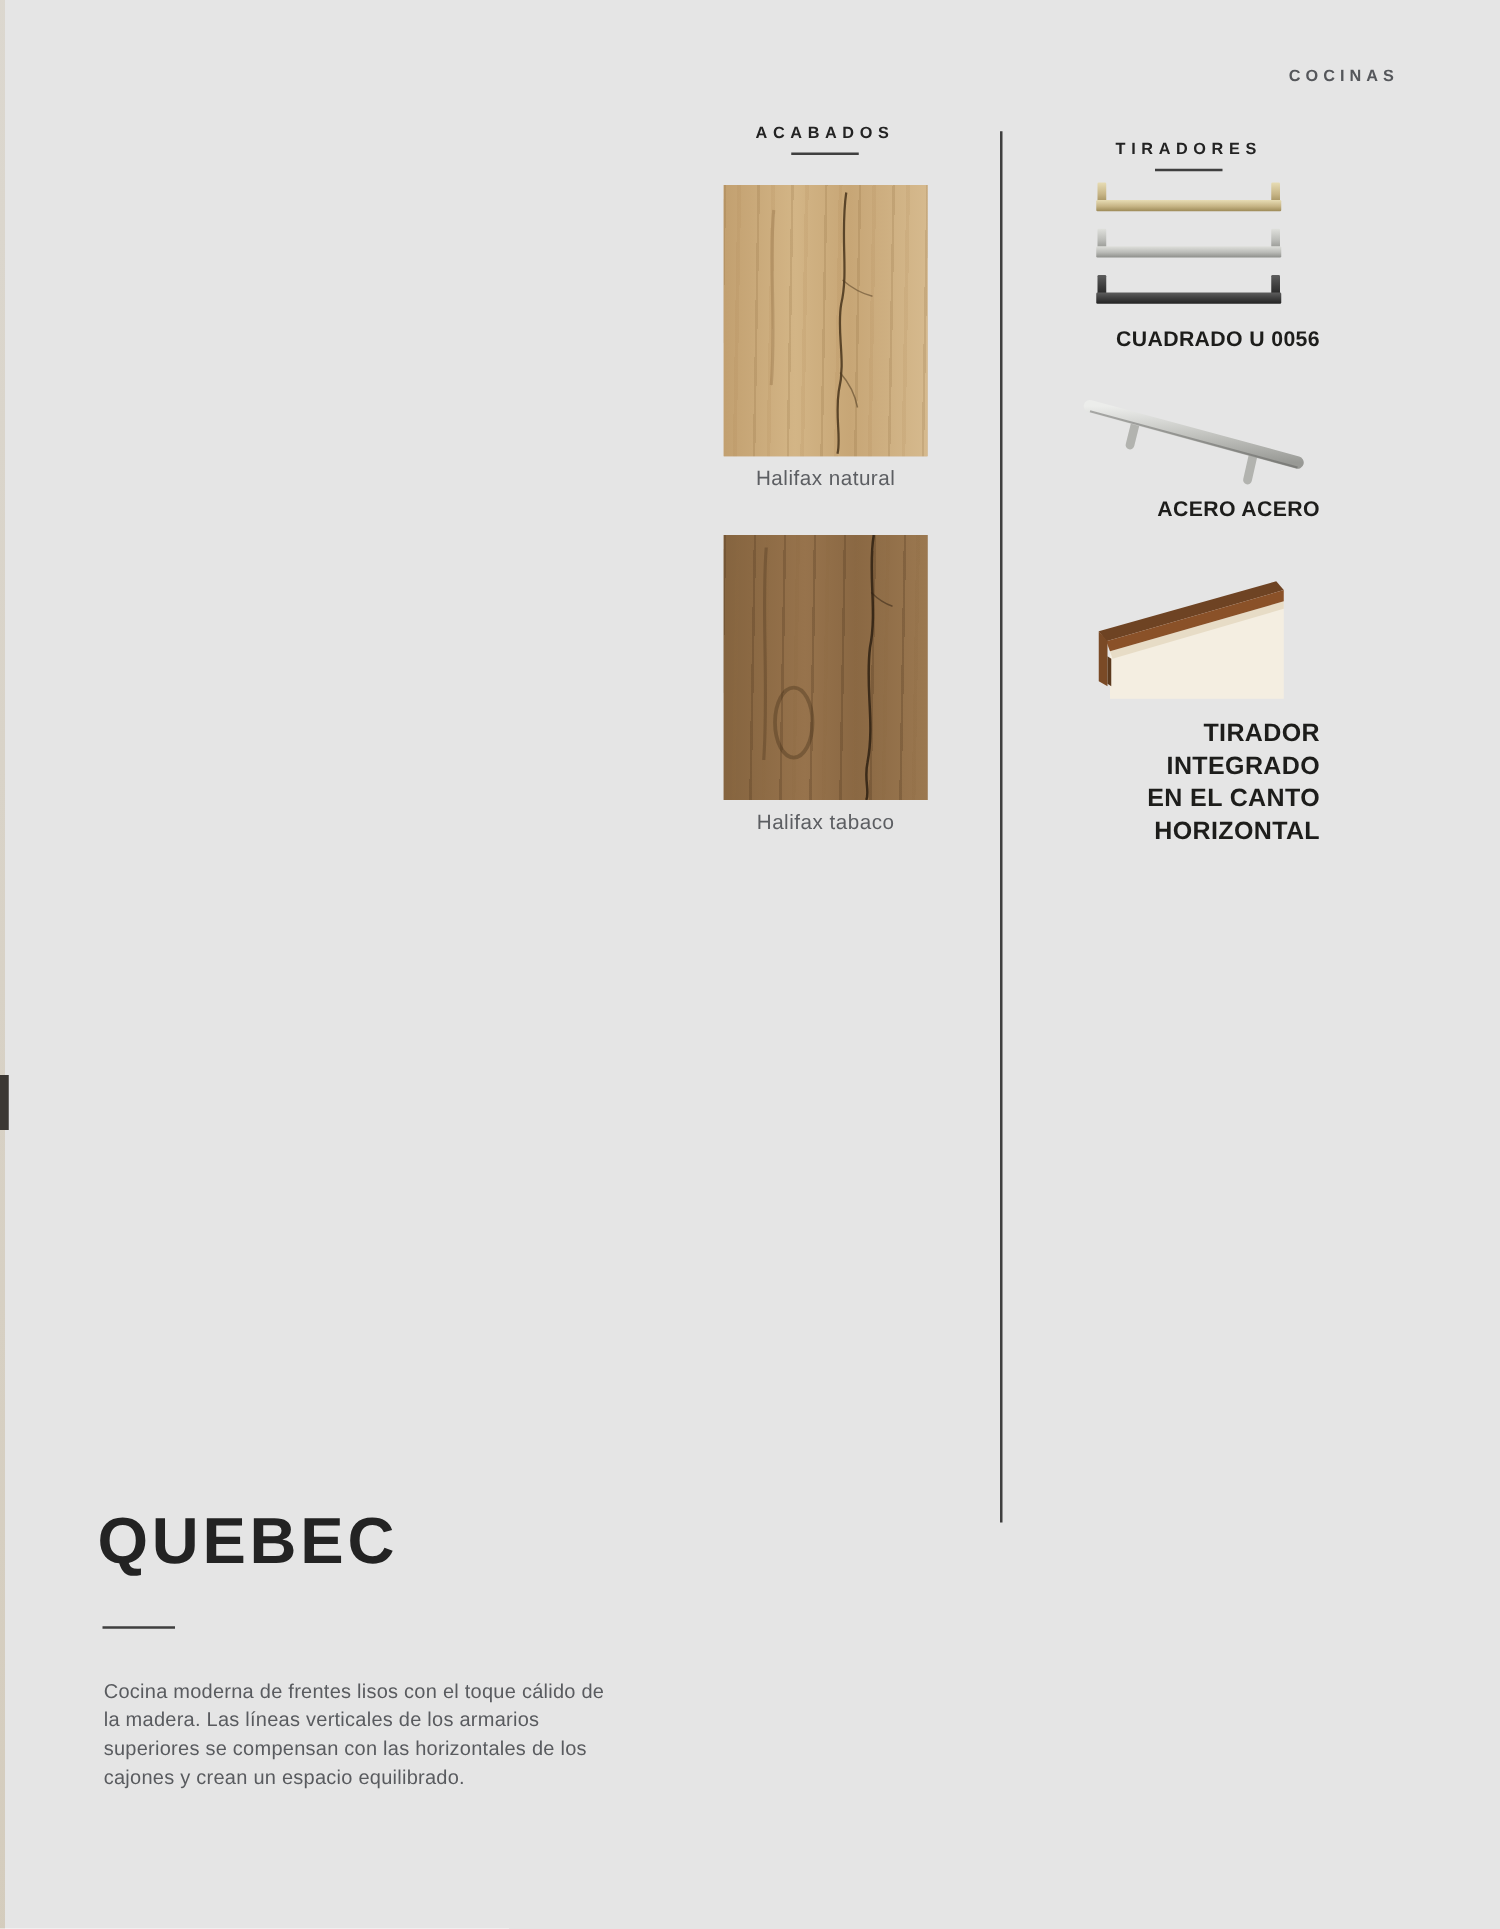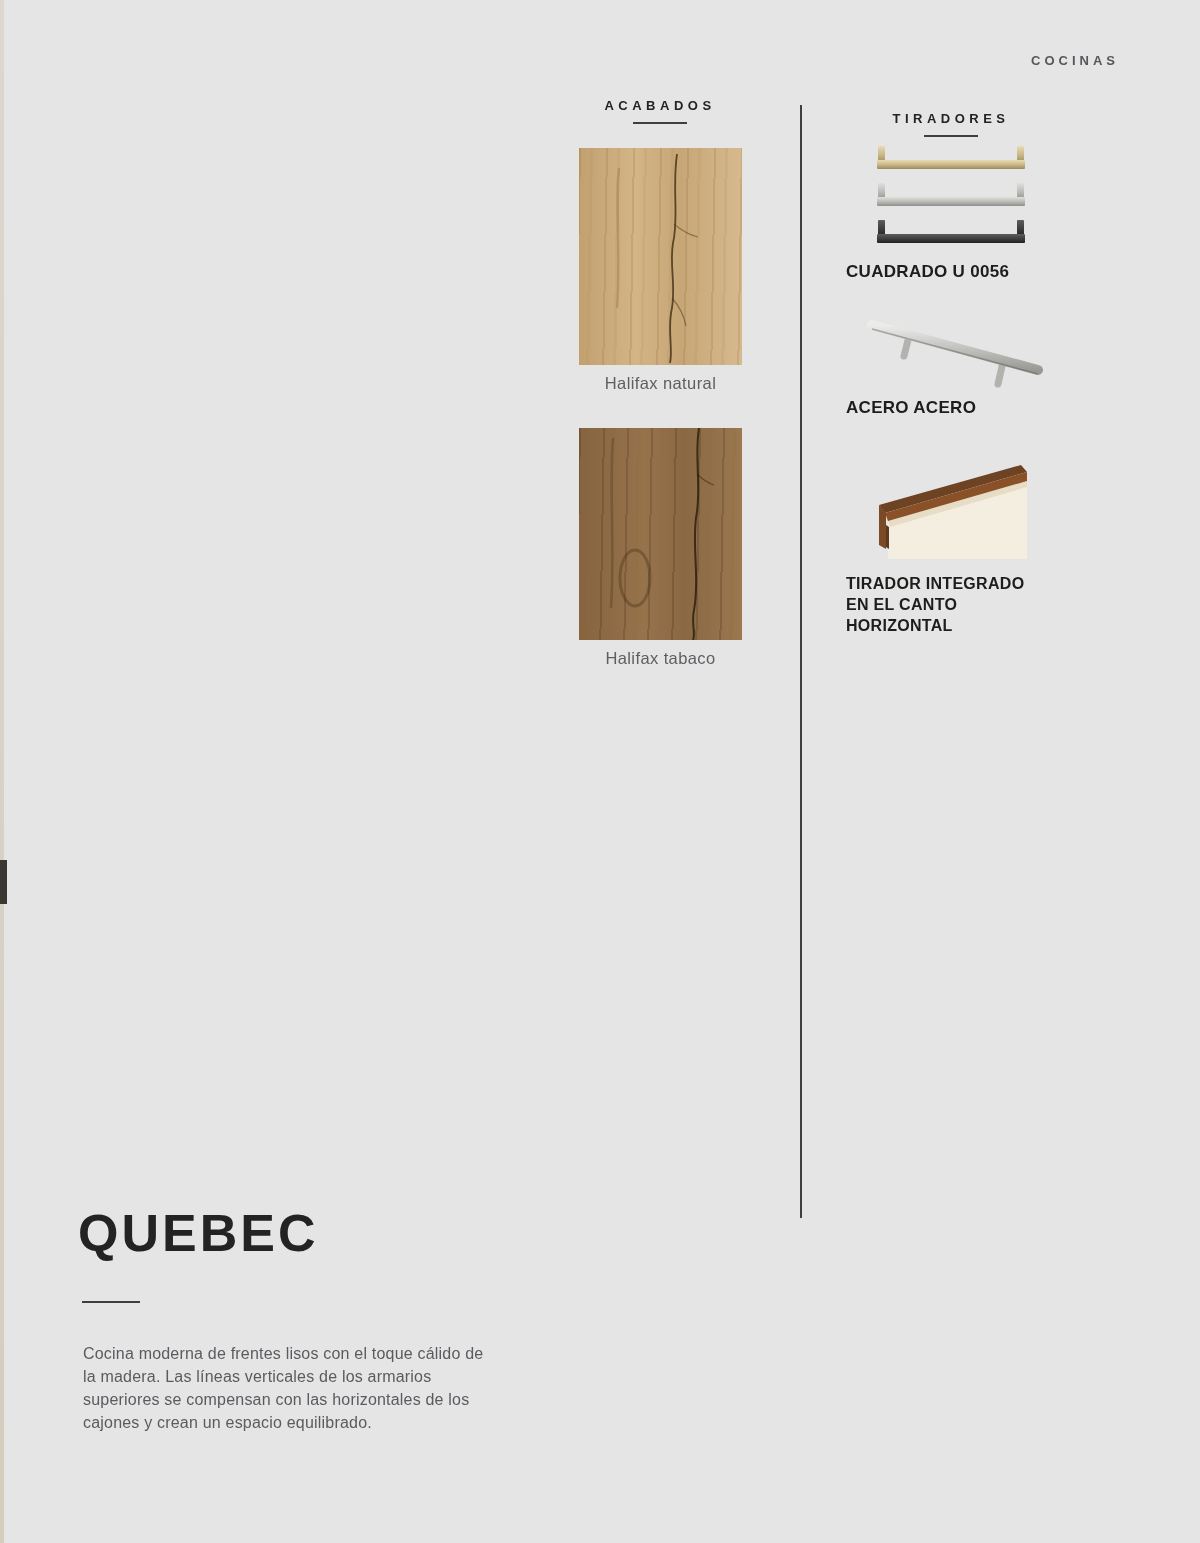--- a/index.html
+++ b/index.html
@@ -45,25 +45,25 @@
   
   .handle-stack{position:absolute;left:877px;top:146px;width:150px;}
   .uhandle{position:relative;width:148px;height:23px;margin-bottom:14px;}
   .uhandle .bar{position:absolute;left:0;right:0;bottom:0;height:9px;border-radius:1px;}
   .uhandle .post{position:absolute;top:0;width:7px;height:17px;border-radius:1px;}
   .uhandle .post.l{left:1px;} .uhandle .post.r{right:1px;}
   .uhandle.gold .bar,.uhandle.gold .post{background:linear-gradient(#e7dcb4,#c7b586 55%,#9d8a58);}
   .uhandle.steel .bar,.uhandle.steel .post{background:linear-gradient(#dfe0dc,#b9bab6 55%,#8e8f8b);}
   .uhandle.black .bar,.uhandle.black .post{background:linear-gradient(#5d5d5d,#3c3c3c 55%,#232323);}
 
-  .handle-caption{position:absolute;left:846px;width:210px;text-align:left;
+  .handle-caption{position:absolute;left:846px;width:210px;text-align:right;
     font-weight:bold;color:#1d1d1b;font-size:17px;letter-spacing:.3px;}
   #cap-cuadrado{top:262px;}
   #cap-barra{top:398px;}
-  #cap-integrado{top:574px;font-size:16px;line-height:1.3;}
+  #cap-integrado{top:574px;font-size:20px;line-height:1.3;}
 
   .barra-img{position:absolute;left:862px;top:306px;width:186px;height:86px;}
   .integrado-img{position:absolute;left:875px;top:455px;width:160px;height:106px;}
 
   
   .product-title{position:absolute;left:78px;top:1203px;font-size:52px;font-weight:bold;
     letter-spacing:3px;color:#232323;}
   .title-rule{position:absolute;left:82px;top:1301px;width:58px;height:2px;background:#3f3f3f;}
   .product-desc{position:absolute;left:83px;top:1326px;width:408px;font-size:16px;
     line-height:23px;color:#595b5f;letter-spacing:.2px;}

